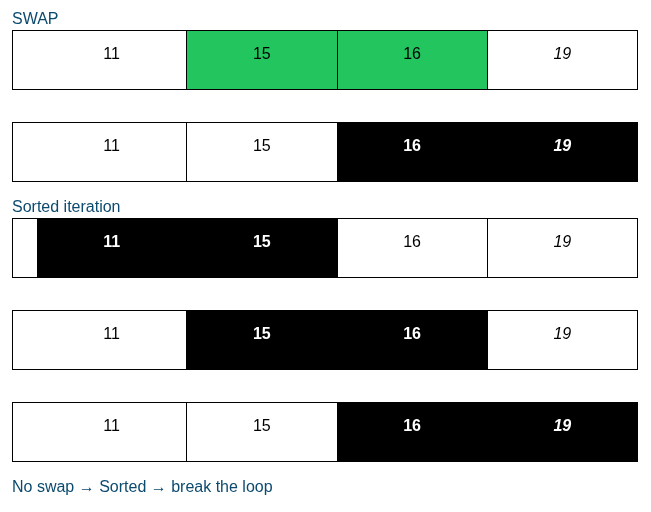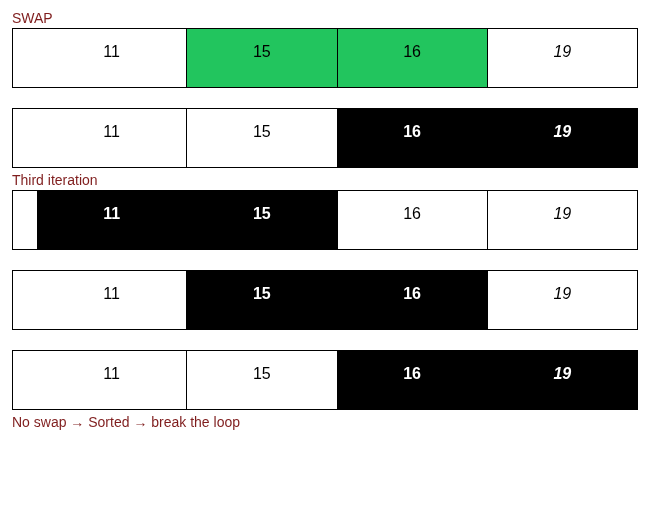--- a/index.html
+++ b/index.html
@@ -3,30 +3,30 @@
   <meta charset="utf-8">
   <style>
     * { box-sizing: border-box; margin: 0; padding: 0; }
     body {
       font-family: Arial, sans-serif;
       background: #ffffff;
       padding: 8px 12px;
       width: 651px;
     }
     .label {
-      font-size: 14px;
-      color: #7f1d1d;
+      font-size: 16px;
+      color: #0c4a6e;
       margin-bottom: 2px;
       margin-top: 2px;
     }
     .row {
       display: flex;
       width: 626px;
       height: 60px;
-      margin-bottom: 20px;
+      margin-bottom: 32px;
       border: 1px solid #000;
       padding-left: 24px;
     }
     .cell {
       flex: 1;
       display: flex;
       align-items: flex-start;
       justify-content: center;
       padding-top: 14px;
       font-size: 16px;
@@ -50,21 +50,21 @@
   <div class="cell white-cell">19</div>
 </div>
 
 <div class="row">
   <div class="cell white-cell">11</div>
   <div class="cell white-cell">15</div>
   <div class="cell black-cell">16</div>
   <div class="cell black-cell">19</div>
 </div>
 
-<div class="label bottom-label">Third iteration</div>
+<div class="label bottom-label">Sorted iteration</div>
 
 <div class="row">
   <div class="cell black-cell">11</div>
   <div class="cell black-cell">15</div>
   <div class="cell white-cell">16</div>
   <div class="cell white-cell">19</div>
 </div>
 
 <div class="row">
   <div class="cell white-cell">11</div>

